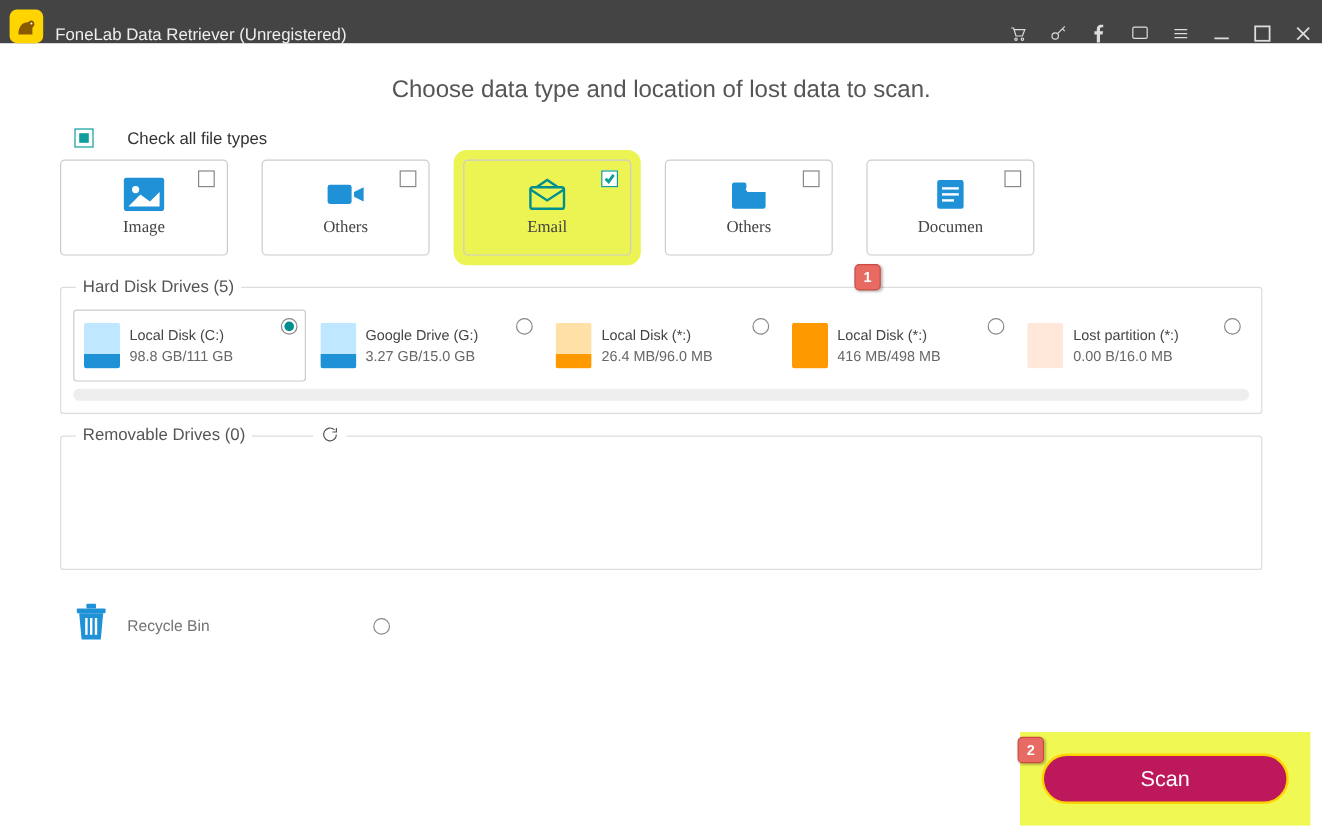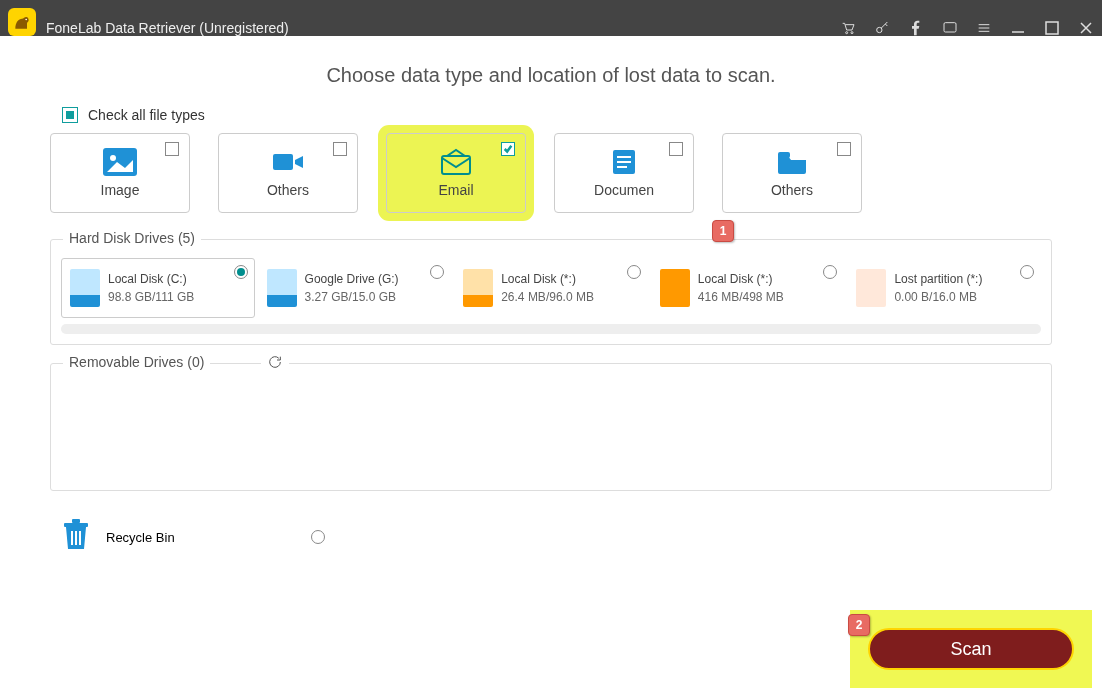--- a/index.html
+++ b/index.html
@@ -46,21 +46,21 @@
   }
   .heading {
     text-align: center;
     font-size: 20px;
     color: #555;
     margin: 8px 0 20px;
   }
 
   
   .checkall-row {
-    display:flex; align-items:center; gap:10px;
+    display:flex; align-items:center; gap:28px;
     margin-left: 12px; margin-bottom:10px;
     font-size:14px; color:#333;
   }
   .cb {
     width:16px; height:16px; border:1px solid #0f9d9d;
     display:inline-flex; align-items:center; justify-content:center;
     cursor:pointer; background:#fff;
   }
   .cb.indeterminate::after {
     content:""; width:8px; height:8px; background:#0f9d9d;
@@ -70,20 +70,21 @@
   .type-row {
     display:flex; gap:28px; margin-bottom:26px;
     position: relative;
   }
   .type-card {
     position:relative;
     width:140px; height:80px;
     border:1px solid #ccc; border-radius:4px;
     display:flex; flex-direction:column; align-items:center; justify-content:center;
     cursor:pointer;
+    font-family:Liberation Serif, serif;
   }
   .type-card.highlight {
     background:#ecf453;
     box-shadow: 0 0 0 8px #ecf453;
     border-color:#ccc;
   }
   .type-card .iconbox { width:34px; height:28px; display:flex; align-items:center; justify-content:center; }
   .type-card .iconbox svg { width:34px; height:28px; }
   .type-card .tlabel { font-size:14px; color:#444; margin-top:6px; }
   .type-card .tcb {
@@ -157,42 +158,42 @@
   .disk-icon .top { flex:1; }
   .disk-icon .bot { height:12px; }
   .drive-txt { font-size:12px; color:#444; line-height:1.5; overflow:hidden; }
   .drive-txt .dname { white-space:nowrap; }
   .drive-txt .dsize { color:#666; white-space:nowrap; }
 
   .scroll-track {
     height:10px; background:#eee; border-radius:5px; margin-top:6px;
   }
 
-  .removable-group { height:128px; }
+  .removable-group { height:112px; }
 
   
   .recycle-row {
     display:flex; align-items:center; gap:16px; margin-top:28px; margin-left:12px;
   }
   .recycle-row .radio {
     width:14px; height:14px; border:1px solid #888; border-radius:50%;
     margin-left:120px;
   }
   .bin-icon svg { width:28px; height:32px; fill:#1f91d6; }
-  .bin-label { font-size:13px; color:#000000; }
+  .bin-label { font-size:13px; color:#737373; }
 
   
   .scan-wrap {
     position:absolute; right:10px; bottom:6px;
     padding:18px;
     background:#f0f853;
   }
   .scan-btn {
     width:206px; height:42px;
-    background:#7f1d1d;
+    background:#be185d;
     border:2px solid #ffd400;
     border-radius:24px;
     color:#fff; font-size:18px;
     display:flex; align-items:center; justify-content:center;
     cursor:pointer;
   }
 </style>
 </head>
 <body>
 
@@ -295,37 +296,37 @@
             <path d="M3 10l14 9 14-9" fill="none" stroke="#008e8e" stroke-width="2"></path>
             <path d="M8 8 L17 2 L26 8" fill="none" stroke="#008e8e" stroke-width="2"></path>
           </svg>
       </span>
       <span class="tlabel">Email</span>
     </div>
     <div class="type-card">
       <span class="tcb"></span>
       <span class="iconbox">
         <svg viewBox="0 0 34 28">
+            <path d="M3 8h10l3 4h15v12a2 2 0 0 1-2 2H5a2 2 0 0 1-2-2z" fill="#1f91d6"></path>
+            <rect x="3" y="4" width="12" height="6" rx="2" fill="#1f91d6"></rect>
+          </svg>
+      </span>
+      <span class="tlabel">Others</span>
+    </div>
+    <div class="type-card">
+      <span class="tcb"></span>
+      <span class="iconbox">
+        <svg viewBox="0 0 34 28">
             <rect x="6" y="2" width="22" height="24" rx="2" fill="#1f91d6"></rect>
             <rect x="10" y="8" width="14" height="2" fill="#fff"></rect>
             <rect x="10" y="13" width="14" height="2" fill="#fff"></rect>
             <rect x="10" y="18" width="10" height="2" fill="#fff"></rect>
           </svg>
       </span>
       <span class="tlabel">Documen</span>
-    </div>
-    <div class="type-card">
-      <span class="tcb"></span>
-      <span class="iconbox">
-        <svg viewBox="0 0 34 28">
-            <path d="M3 8h10l3 4h15v12a2 2 0 0 1-2 2H5a2 2 0 0 1-2-2z" fill="#1f91d6"></path>
-            <rect x="3" y="4" width="12" height="6" rx="2" fill="#1f91d6"></rect>
-          </svg>
-      </span>
-      <span class="tlabel">Others</span>
     </div>
   </div>
 
   <div class="group">
     <div class="group-label">Hard Disk Drives (5)</div>
     <div class="drives">
 
       <div class="drive selected">
         <span class="radio on"></span>
         <span class="disk-icon">

